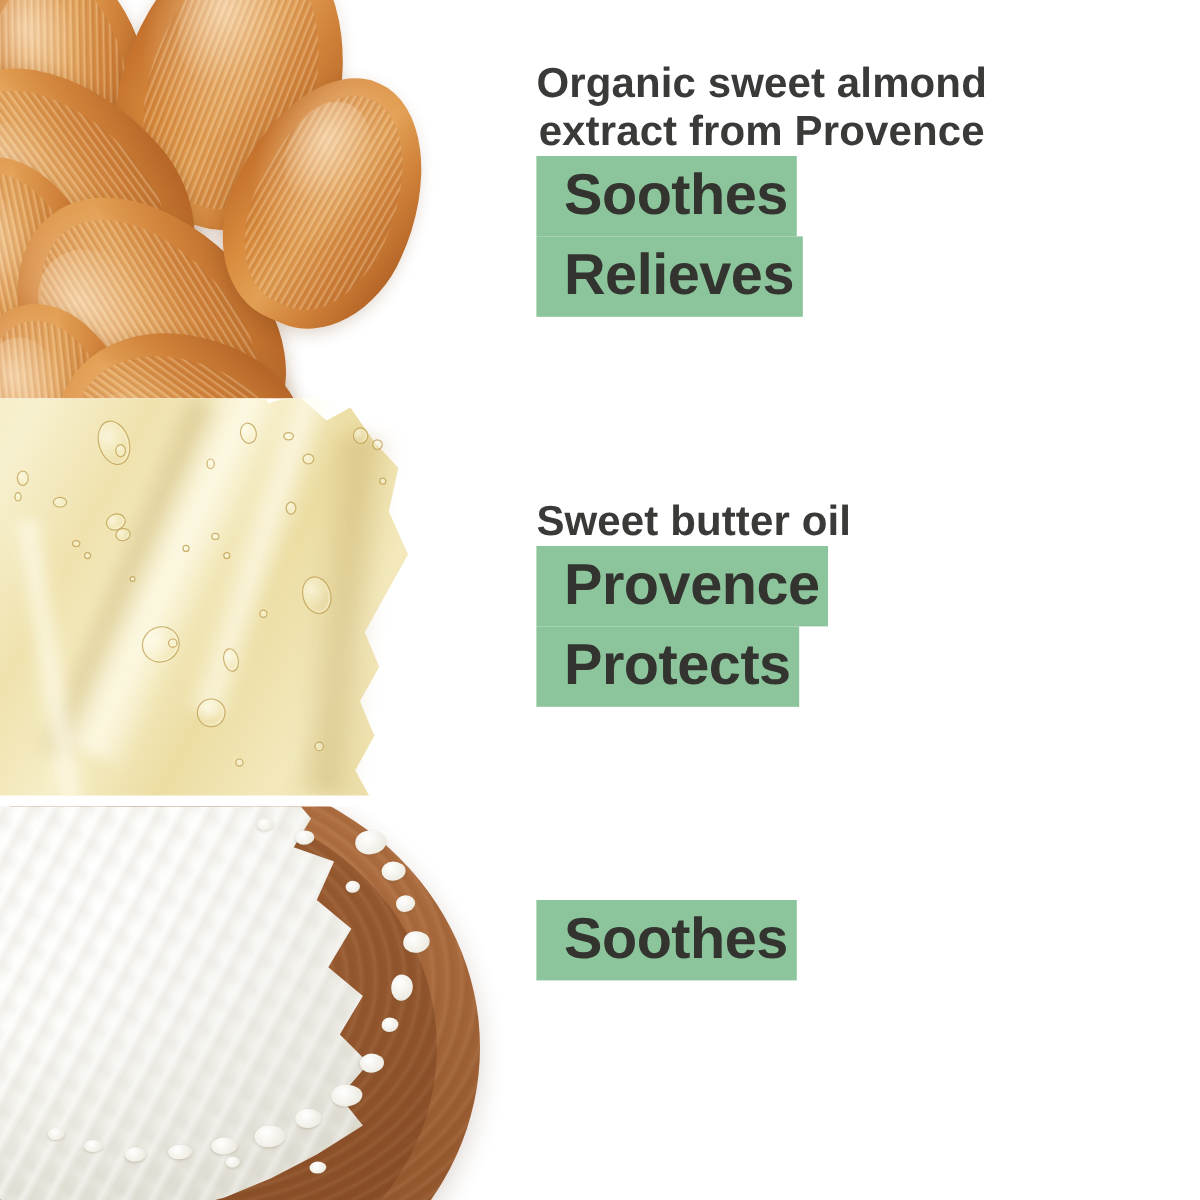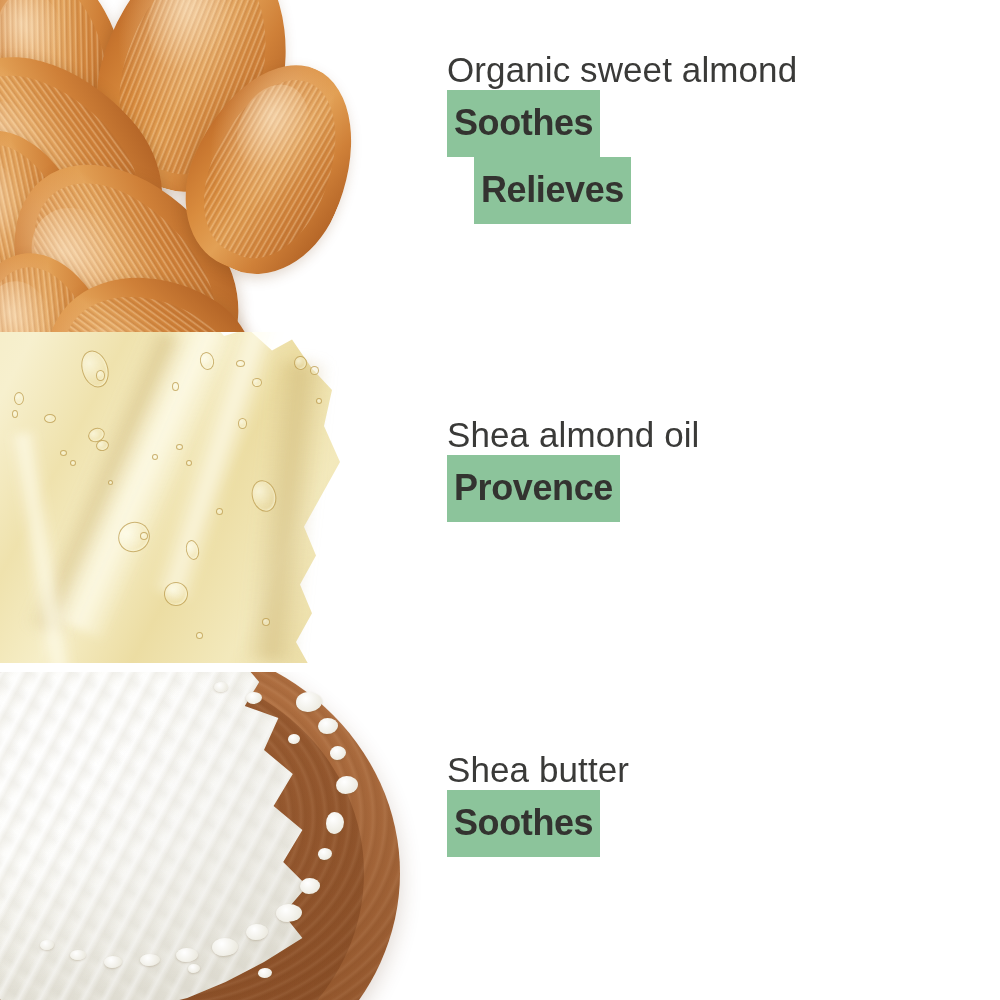--- a/index.html
+++ b/index.html
@@ -169,36 +169,36 @@
   .crumb {
     position:absolute; border-radius:48% 52% 56% 44% / 52% 46% 54% 48%;
     background:radial-gradient(circle at 38% 32%, #ffffff, #eceae0 78%);
     box-shadow:0 1px 2px rgba(120,95,60,.25);
   }
 
   
   .tblock { position:absolute; }
   .sub {
     font-size:35px;
-    font-weight:400;
+    font-weight:700;
     color:#3a3a38;
     letter-spacing:.1px;
     line-height:40px;
     white-space:nowrap;
     text-align:center;
   }
   .hl-wrap { display:block; }
   .hl {
     display:inline-block;
-    font-size:36px;
+    font-size:48px;
     font-weight:700;
     color:#333330;
     letter-spacing:-.4px;
     line-height:56px;
-    padding:5px 7px 6px 7px;
+    padding:5px 7px 6px 23px;
     white-space:nowrap;
   }
 
   
   #text-almond   { left:447px; top:50px;  }
   #text-oil      { left:447px; top:415px; }
   #text-shea     { left:447px; top:750px; }
 </style>
 </head>
 <body>
@@ -280,35 +280,38 @@
         <div class="crumb" style="left: 288px; top: 62px; width: 12px; height: 10px;"></div>
         <div class="crumb" style="left: 246px; top: 20px; width: 16px; height: 12px;"></div>
         <div class="crumb" style="left: 214px; top: 10px; width: 14px; height: 10px;"></div>
         <div class="crumb" style="left: 258px; top: 296px; width: 14px; height: 10px;"></div>
         <div class="crumb" style="left: 188px; top: 292px; width: 12px; height: 9px;"></div>
       </div>
   </div>
 
   <div class="tblock" id="text-almond">
     <div class="sub" style="color: rgb(58, 58, 56);">Organic sweet almond</div>
+    <div class="sub" style="color: rgb(58, 58, 56);">extract from Provence</div>
     <div class="hl-wrap">
       <span class="hl" style="background: rgb(140, 196, 155); color: rgb(51, 51, 48);">Soothes</span>
     </div>
     <div class="hl-wrap">
-      <span class="hl" style="background: rgb(140, 196, 155); color: rgb(51, 51, 48); margin-left: 27px;">Relieves</span>
+      <span class="hl" style="background: rgb(140, 196, 155); color: rgb(51, 51, 48);">Relieves</span>
     </div>
   </div>
 
   <div class="tblock" id="text-oil">
-    <div class="sub" style="color: rgb(58, 58, 56);">Shea almond oil</div>
+    <div class="sub" style="color: rgb(58, 58, 56);">Sweet butter oil</div>
     <div class="hl-wrap">
       <span class="hl" style="background: rgb(140, 196, 155); color: rgb(51, 51, 48);">Provence</span>
     </div>
+    <div class="hl-wrap">
+      <span class="hl" style="background: rgb(140, 196, 155); color: rgb(51, 51, 48);">Protects</span>
+    </div>
   </div>
 
   <div class="tblock" id="text-shea">
-    <div class="sub" style="color: rgb(58, 58, 56);">Shea butter</div>
     <div class="hl-wrap">
       <span class="hl" style="background: rgb(140, 196, 155); color: rgb(51, 51, 48);">Soothes</span>
     </div>
   </div>
 
 </div>
 
 </body></html>

